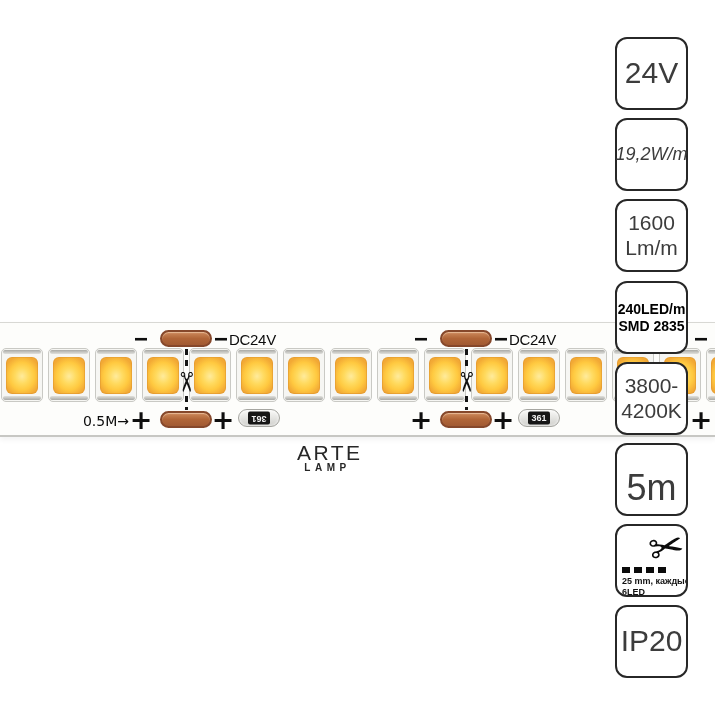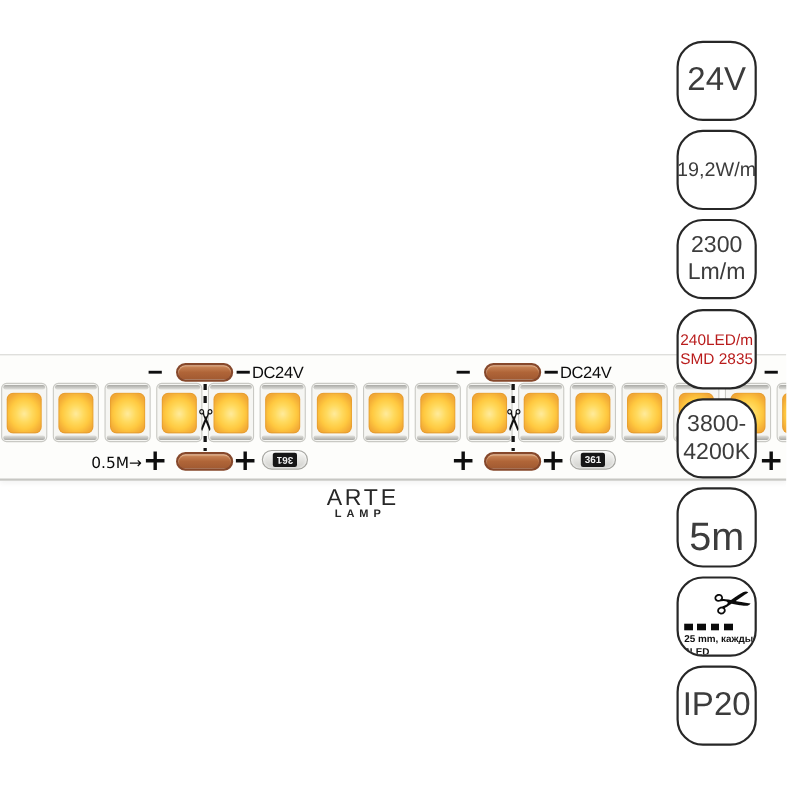--- a/index.html
+++ b/index.html
@@ -68,27 +68,27 @@
     width:22px;height:13px;background:#161616;border-radius:2px;
     color:#f2f2f2;font-size:9px;font-weight:700;line-height:13px;text-align:center;
   }
   .resistor .code.rot{transform:translate(-50%,-50%) rotate(180deg);}
   .brand{position:absolute;left:294px;top:84px;width:62px;text-align:center;color:#272727;}
   .brand .brand-main{font-size:21px;letter-spacing:2.5px;line-height:21px;padding-left:3px;margin-top:35px;}
   .brand .brand-sub{font-size:10px;font-weight:700;letter-spacing:4.5px;line-height:10px;padding-left:5px;margin-top:0px;}
   
   .badge{
     position:absolute;left:615px;width:73px;height:73px;box-sizing:border-box;
-    background:#ffffff;border:2px solid #272727;border-radius:24px;z-index:2;
+    background:#ffffff;border:2px solid #272727;border-radius:12px;z-index:2;
     display:flex;flex-direction:column;align-items:center;justify-content:center;
     color:#3c3c3c;font-weight:300;text-align:center;
   }
   .badge .bl{line-height:1.15;white-space:nowrap;}
   .fs-xl{font-size:30px;} .fs-lg{font-size:36px;margin-top:16px;} .fs-md{font-size:21px;}
-  .fs-sm{font-size:18px;} .fs-xs{font-size:14px;font-weight:400;color:#b91c1c;line-height:1.25;}
+  .fs-sm{font-size:18px;} .fs-xs{font-size:14px;font-weight:700;color:#000000;line-height:1.25;}
   .badge.cut-badge{justify-content:flex-start;align-items:flex-start;overflow:hidden;position:absolute;}
   .cut-badge .scissors-big{
     position:absolute;right:2px;top:-3px;font-size:42px;color:#0b0b0b;
     transform:rotate(-12deg);font-family:"DejaVu Sans",sans-serif;line-height:1.2;
   }
   .cut-badge .dashline{
     position:absolute;left:5px;top:41px;width:46px;height:6px;
     background:repeating-linear-gradient(90deg,#0b0b0b 0 8px,transparent 8px 12px);
   }
   .cut-badge .cb-text{position:absolute;left:5px;top:50px;font-size:9px;font-weight:700;color:#111;line-height:11px;text-align:left;white-space:nowrap;}
@@ -209,25 +209,25 @@
       <div class="resistor" style="left: 518px; top: 86px;">
         <div class="code">361</div>
       </div>
       <div class="sign minus" style="left: 701px; top: 16px;">−</div>
       <div class="sign plus" style="left: 701px; top: 96px;">+</div>
     </div>
   <div id="badges">
       <div class="badge" style="top: 37px;">
         <div class="bl fs-xl">24V</div>
       </div>
-      <div class="badge" style="top: 118px;">
+      <div class="badge" style="top: 118px; font-style: italic;">
         <div class="bl fs-sm">19,2W/m</div>
       </div>
       <div class="badge" style="top: 199px;">
-        <div class="bl fs-md">2300</div>
+        <div class="bl fs-md">1600</div>
         <div class="bl fs-md">Lm/m</div>
       </div>
       <div class="badge" style="top: 281px;">
         <div class="bl fs-xs">240LED/m</div>
         <div class="bl fs-xs">SMD 2835</div>
       </div>
       <div class="badge" style="top: 362px;">
         <div class="bl fs-md">3800-</div>
         <div class="bl fs-md">4200K</div>
       </div>

